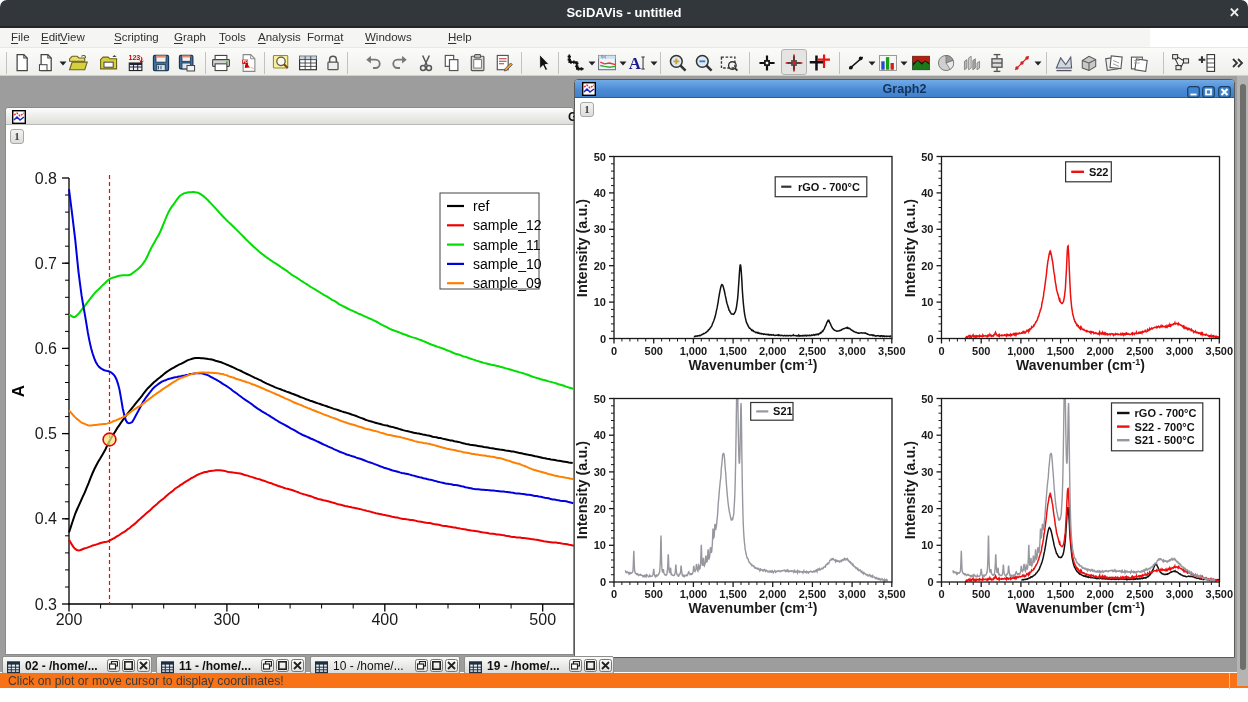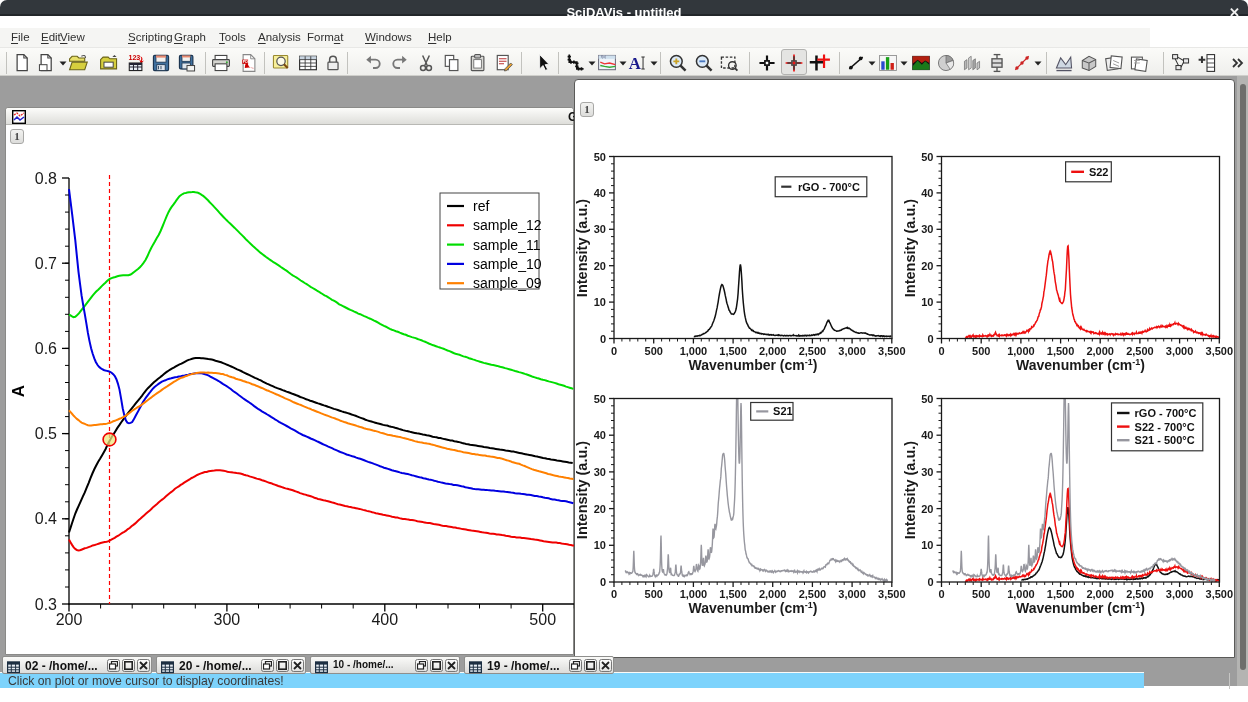--- a/index.html
+++ b/index.html
@@ -1,35 +1,35 @@
 <!DOCTYPE html>
 <html><head><meta charset="utf-8"><style>
 * { margin:0; padding:0; box-sizing:border-box; }
 body { width:1248px; height:702px; font-family:"Liberation Sans",sans-serif; background:#fff; overflow:hidden; position:relative; }
 .mbtn { position:absolute; top:2px; width:13px; height:13px; background:linear-gradient(#fcfcfc,#e2e2e0); border:1px solid #777; border-radius:2.5px; display:flex; align-items:center; justify-content:center; }
 .onebtn { position:absolute; width:14px; height:15px; background:linear-gradient(#f2f2f0,#dddddb); border:1px solid #a8a8a6; border-radius:3px; font:bold 11px "Liberation Serif",serif; color:#444; text-align:center; line-height:13px; z-index:5; }
 </style></head>
 <body>
 
-<div style="position:absolute;left:0;top:0;width:1248px;height:16px;background:#32373c;border-radius:7px 7px 0 0;border-bottom:2px solid #22262a">
+<div style="position:absolute;left:0;top:0;width:1248px;height:28px;background:#32373c;border-radius:7px 7px 0 0;border-bottom:2px solid #22262a">
 <div style="position:absolute;left:0;top:0;width:100%;text-align:center;font-size:13px;font-weight:bold;color:#fff;line-height:26px">SciDAVis - untitled</div>
 <div style="position:absolute;right:8px;top:0;color:#f0f0f0;font-size:13px;font-weight:bold;line-height:26px">✕</div>
 </div>
 
 <div style="position:absolute;left:0;top:28px;width:1150px;height:19px;background:#f5f5f3;font-size:11.5px;color:#303030">
     <span style="position:absolute;left:11px;top:3px"><span style="text-decoration:underline;text-underline-offset:2px">F</span>ile</span>
     <span style="position:absolute;left:41px;top:3px"><span style="text-decoration:underline;text-underline-offset:2px">E</span>dit</span>
     <span style="position:absolute;left:60px;top:3px"><span style="text-decoration:underline;text-underline-offset:2px">V</span>iew</span>
-    <span style="position:absolute;left:128px;top:3px"><span style="text-decoration:underline;text-underline-offset:2px">S</span>cripting</span>
+    <span style="position:absolute;left:114px;top:3px"><span style="text-decoration:underline;text-underline-offset:2px">S</span>cripting</span>
     <span style="position:absolute;left:174px;top:3px"><span style="text-decoration:underline;text-underline-offset:2px">G</span>raph</span>
     <span style="position:absolute;left:219px;top:3px"><span style="text-decoration:underline;text-underline-offset:2px">T</span>ools</span>
     <span style="position:absolute;left:258px;top:3px"><span style="text-decoration:underline;text-underline-offset:2px">A</span>nalysis</span>
     <span style="position:absolute;left:307px;top:3px">Form<span style="text-decoration:underline;text-underline-offset:2px">a</span>t</span>
     <span style="position:absolute;left:365px;top:3px"><span style="text-decoration:underline;text-underline-offset:2px">W</span>indows</span>
-    <span style="position:absolute;left:428px;top:3px"><span style="text-decoration:underline;text-underline-offset:2px">H</span>elp</span>
+    <span style="position:absolute;left:448px;top:3px"><span style="text-decoration:underline;text-underline-offset:2px">H</span>elp</span>
   </div>
 
 <div style="position:absolute;left:0;top:47px;width:1248px;height:29px;background:linear-gradient(#fbfbf9,#efefec);border-top:1px solid #e8e8e6;border-bottom:1px solid #cfcfcb">
     <div style="position:absolute;left:6px;top:4px;width:1px;height:22px;background:#c2c2be"></div>
 <div style="position:absolute;left:11px;top:3px;width:24px;height:24px;transform:scale(0.84);transform-origin:center"><svg width="22" height="24" viewBox="0 0 22 24">
         <path d="M5 2 h8 l4 4 v15 h-12 z" fill="#fff" stroke="#444" stroke-width="1.5"></path>
         <path d="M13 2 v4 h4" fill="none" stroke="#444" stroke-width="1.3"></path>
       </svg></div>
 <div style="position:absolute;left:35px;top:3px;width:24px;height:24px;transform:scale(0.84);transform-origin:center"><svg width="22" height="24" viewBox="0 0 22 24">
         <path d="M5 2 h8 l4 4 v15 h-12 z" fill="#fff" stroke="#444" stroke-width="1.5"></path>
@@ -365,20 +365,40 @@
         <text x="466" y="124.6" font-size="14" fill="#000">sample_11</text>
 <line x1="440" y1="138.9" x2="457" y2="138.9" stroke="#0000e0" stroke-width="2.2"></line>
         <text x="466" y="143.9" font-size="14" fill="#000">sample_10</text>
 <line x1="440" y1="158.20000000000002" x2="457" y2="158.20000000000002" stroke="#ff8000" stroke-width="2.2"></line>
         <text x="466" y="163.20000000000002" font-size="14" fill="#000">sample_09</text>
 
 </svg>
   </div>
 
   <div style="position:absolute;left:574px;top:3px;width:661px;height:579px;background:#fff;border:1px solid #5a5a58;border-radius:4px 4px 0 0;z-index:2">
+    <div style="position:absolute;left:0;top:0;width:100%;height:18px;background:linear-gradient(#71abe7,#4a8ad4 60%,#417fca);border-bottom:1px solid #2c5a94;border-radius:3px 3px 0 0">
+      <div style="position:absolute;left:7px;top:2px"><svg width="14" height="14" viewBox="0 0 14 14">
+            <rect x="0.7" y="0.7" width="12.6" height="12.6" fill="#fff" stroke="#000" stroke-width="1.4"></rect>
+            <path d="M2 5 L5 3 L8 6 L12 3" stroke="#e22" stroke-width="1.3" fill="none" stroke-dasharray="2,1"></path>
+            <path d="M2 10 L5 7 L8 10 L12 7" stroke="#22c" stroke-width="1.5" fill="none"></path>
+          </svg></div>
+      <div style="position:absolute;left:0;top:0;width:100%;text-align:center;font-size:12.5px;font-weight:bold;color:#12335c;line-height:18px">Graph2</div>
+      <div class="tbtn" style="position:absolute;left:612px;top:3.5px"><svg width="13" height="12" viewBox="0 0 13 12">
+            <rect x="0.7" y="0.7" width="11.6" height="10.6" rx="2.5" fill="#3f86d2" stroke="#1c3e64" stroke-width="1.2"></rect>
+            <line x1="3.5" y1="8.5" x2="9.5" y2="8.5" stroke="#fff" stroke-width="1.8"></line>
+          </svg></div>
+      <div class="tbtn" style="position:absolute;left:627px;top:3.5px"><svg width="13" height="12" viewBox="0 0 13 12">
+            <rect x="0.7" y="0.7" width="11.6" height="10.6" rx="2.5" fill="#3f86d2" stroke="#1c3e64" stroke-width="1.2"></rect>
+            <rect x="4" y="3.5" width="5" height="5" fill="none" stroke="#fff" stroke-width="1.6"></rect>
+          </svg></div>
+      <div class="tbtn" style="position:absolute;left:643px;top:3.5px"><svg width="13" height="12" viewBox="0 0 13 12">
+            <rect x="0.7" y="0.7" width="11.6" height="10.6" rx="2.5" fill="#3f86d2" stroke="#1c3e64" stroke-width="1.2"></rect>
+            <path d="M3.5 3 L9.5 9 M9.5 3 L3.5 9" stroke="#fff" stroke-width="2"></path>
+          </svg></div>
+    </div>
     <div class="onebtn" style="left:5px;top:22px">1</div>
     <svg width="659" height="560" viewBox="0 0 659 560" style="position:absolute;left:0;top:18px" font-family="Liberation Sans, sans-serif">
 <defs>
           <clipPath id="cpTL">
             <rect x="39" y="58.5" width="278" height="182.0"></rect>
           </clipPath>
           <clipPath id="cpTR">
             <rect x="366.5" y="58.5" width="278" height="182.0"></rect>
           </clipPath>
           <clipPath id="cpBL">
@@ -762,21 +782,21 @@
           <path d="M1 1 L8 8 M8 1 L1 8" stroke="#222" stroke-width="1.8"></path>
         </svg>
       </div>
 </div>
     <div style="position:absolute;left:156px;top:580px;width:150px;height:18px;background:linear-gradient(#fafaf8,#dcdcda);border:1px solid #8f8f8d;border-radius:2px;box-sizing:border-box;z-index:30">
 <div style="position:absolute;left:4px;top:2.5px"><svg width="13" height="13" viewBox="0 0 13 13">
           <rect x="0.5" y="1" width="12" height="10.5" fill="#e8eef4" stroke="#1d2f42" stroke-width="1.4"></rect>
           <rect x="0.5" y="1" width="12" height="2.6" fill="#1d2f42"></rect>
           <path d="M4.3 1 v10.5 M8.6 1 v10.5 M0.5 6.2 h12 M0.5 8.8 h12" stroke="#1d2f42" stroke-width="1"></path>
         </svg></div>
-<span style="position:absolute;left:22px;top:1.5px;font-size:12px;font-weight:bold;color:#111">20 - /home/...</span>
+<span style="position:absolute;left:22px;top:1.5px;font-size:12px;font-weight:bold;color:#111">11 - /home/...</span>
 <div class="mbtn" style="left:104px">
         <svg width="9" height="9" viewBox="0 0 9 9">
           <rect x="2.5" y="0.5" width="6" height="4.5" fill="none" stroke="#222" stroke-width="1.2"></rect>
           <rect x="0.5" y="3" width="6" height="5" fill="#fff" stroke="#222" stroke-width="1.2"></rect>
         </svg>
       </div>
 <div class="mbtn" style="left:119px">
         <svg width="9" height="9" viewBox="0 0 9 9">
           <rect x="0.8" y="0.8" width="7.4" height="7.4" fill="none" stroke="#222" stroke-width="1.6"></rect>
         </svg>
@@ -786,21 +806,21 @@
           <path d="M1 1 L8 8 M8 1 L1 8" stroke="#222" stroke-width="1.8"></path>
         </svg>
       </div>
 </div>
     <div style="position:absolute;left:310px;top:580px;width:150px;height:18px;background:linear-gradient(#fafaf8,#dcdcda);border:1px solid #8f8f8d;border-radius:2px;box-sizing:border-box;z-index:30">
 <div style="position:absolute;left:4px;top:2.5px"><svg width="13" height="13" viewBox="0 0 13 13">
           <rect x="0.5" y="1" width="12" height="10.5" fill="#e8eef4" stroke="#1d2f42" stroke-width="1.4"></rect>
           <rect x="0.5" y="1" width="12" height="2.6" fill="#1d2f42"></rect>
           <path d="M4.3 1 v10.5 M8.6 1 v10.5 M0.5 6.2 h12 M0.5 8.8 h12" stroke="#1d2f42" stroke-width="1"></path>
         </svg></div>
-<span style="position:absolute;left:22px;top:1.5px;font-size:10px;font-weight:bold;color:#111">10 - /home/...</span>
+<span style="position:absolute;left:22px;top:1.5px;font-size:12px;font-weight:normal;color:#111">10 - /home/...</span>
 <div class="mbtn" style="left:104px">
         <svg width="9" height="9" viewBox="0 0 9 9">
           <rect x="2.5" y="0.5" width="6" height="4.5" fill="none" stroke="#222" stroke-width="1.2"></rect>
           <rect x="0.5" y="3" width="6" height="5" fill="#fff" stroke="#222" stroke-width="1.2"></rect>
         </svg>
       </div>
 <div class="mbtn" style="left:119px">
         <svg width="9" height="9" viewBox="0 0 9 9">
           <rect x="0.8" y="0.8" width="7.4" height="7.4" fill="none" stroke="#222" stroke-width="1.6"></rect>
         </svg>
@@ -830,15 +850,15 @@
         </svg>
       </div>
 <div class="mbtn" style="left:134px">
         <svg width="9" height="9" viewBox="0 0 9 9">
           <path d="M1 1 L8 8 M8 1 L1 8" stroke="#222" stroke-width="1.8"></path>
         </svg>
       </div>
 </div>
 </div>
 
-<div style="position:absolute;left:0;top:672px;width:1144px;height:16px;background:#7dd3fc;border-top:1px solid #fbfbf9">
+<div style="position:absolute;left:0;top:672px;width:1248px;height:16px;background:#f97316;border-top:1px solid #fbfbf9">
 <span style="position:absolute;left:8px;top:1px;font-size:12.2px;color:#3a3a3a">Click on plot or move cursor to display coordinates!</span>
 <div style="position:absolute;left:1229px;top:0;width:1px;height:16px;background:#c6c6c4"></div>
 </div>
 </body></html>

